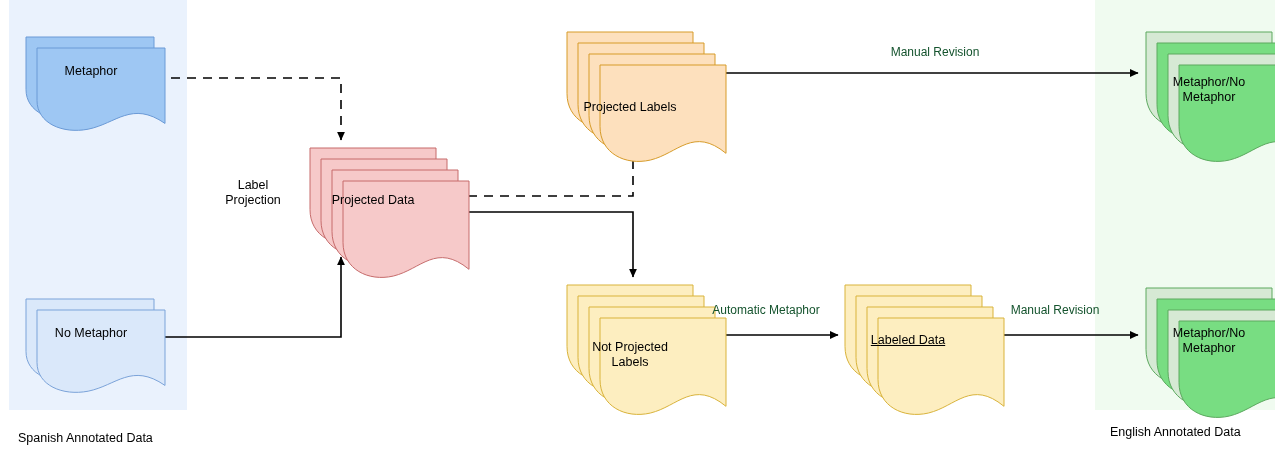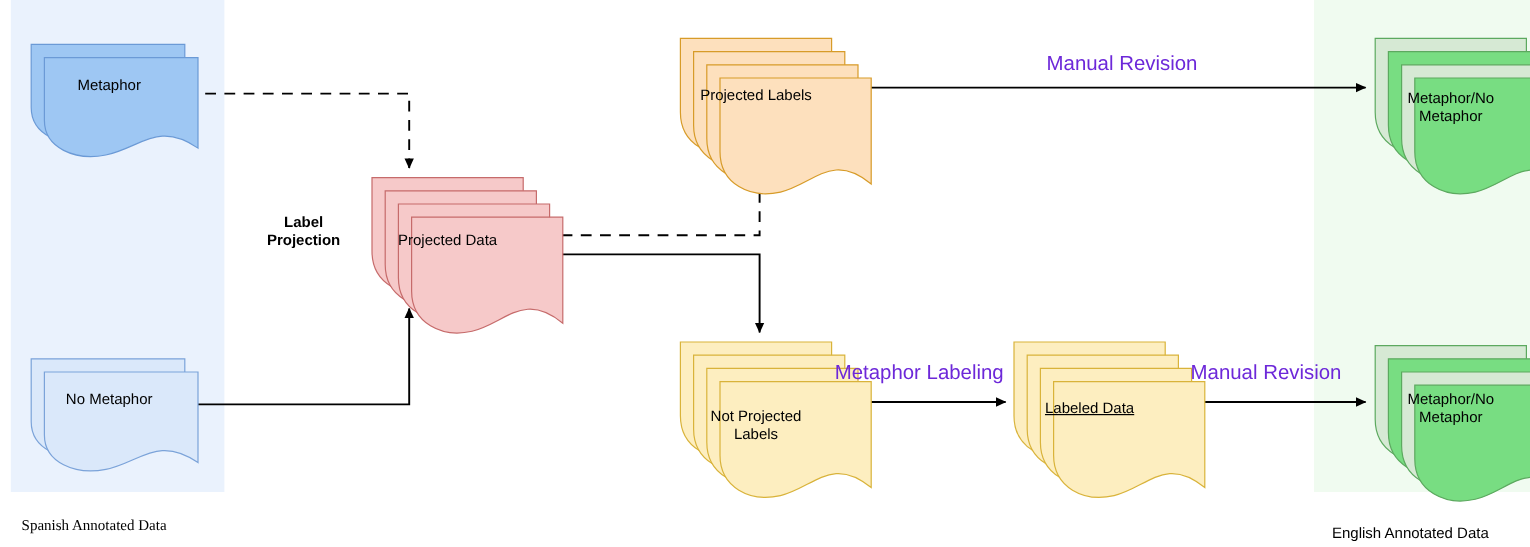--- a/index.html
+++ b/index.html
@@ -32,23 +32,23 @@
     color: #000000;
     font-family: "Liberation Sans", sans-serif;
     font-size: 12.5px;
     line-height: 15px;
     pointer-events: none;
     white-space: pre-line;
   }
   .edge-label {
     position: absolute;
     text-align: center;
-    color: #6d28d9;
+    color: #14532d;
     font-family: "Liberation Sans", sans-serif;
-    font-size: 17px;
+    font-size: 12px;
     line-height: 15px;
     white-space: pre-line;
   }
   .panel-caption {
     position: absolute;
     color: #000000;
     font-family: "Liberation Sans", sans-serif;
     font-size: 12.5px;
     line-height: 15px;
     white-space: nowrap;
@@ -123,30 +123,30 @@
         <path d="M 1157 299 L 1283 299 L 1283 387.32 C 1250.24 360.44, 1235.12 387.32, 1207.4 394.03999999999996 C 1182.2 399.79999999999995, 1157 387.32, 1157 360.44 Z" fill="#78dd82" stroke="#5ca95f" stroke-width="1"></path>
         <path d="M 1168 310 L 1294 310 L 1294 398.32 C 1261.24 371.44, 1246.12 398.32, 1218.4 405.03999999999996 C 1193.2 410.79999999999995, 1168 398.32, 1168 371.44 Z" fill="#d6e9d4" stroke="#5ca95f" stroke-width="1"></path>
         <path d="M 1179 321 L 1305 321 L 1305 409.32 C 1272.24 382.44, 1257.12 409.32, 1229.4 416.03999999999996 C 1204.2 421.79999999999995, 1179 409.32, 1179 382.44 Z" fill="#78dd82" stroke="#5ca95f" stroke-width="1"></path>
       </g>
     </svg>
 
   <div id="text-layer">
       <div class="node-label" style="left: 33px; top: 64px; width: 116px;">Metaphor</div>
       <div class="node-label" style="left: 33px; top: 326px; width: 116px;">No Metaphor</div>
       <div class="node-label" style="left: 313px; top: 193px; width: 120px;">Projected Data</div>
-      <div class="node-label" style="left: 570px; top: 72px; width: 120px;">Projected Labels</div>
+      <div class="node-label" style="left: 570px; top: 100px; width: 120px;">Projected Labels</div>
       <div class="node-label" style="left: 570px; top: 340px; width: 120px;">Not Projected
 Labels</div>
       <div class="node-label" style="left: 848px; top: 333px; width: 120px; text-decoration: underline;">Labeled Data</div>
       <div class="node-label" style="left: 1149px; top: 75px; width: 120px;">Metaphor/No
 Metaphor</div>
       <div class="node-label" style="left: 1149px; top: 326px; width: 120px;">Metaphor/No
 Metaphor</div>
       <div class="edge-label" style="left: 845px; top: 45px; width: 180px;">Manual Revision</div>
-      <div class="edge-label" style="left: 690px; top: 303px; width: 152px;">Metaphor Labeling</div>
+      <div class="edge-label" style="left: 690px; top: 303px; width: 152px;">Automatic Metaphor</div>
       <div class="edge-label" style="left: 965px; top: 303px; width: 180px;">Manual Revision</div>
-      <div class="node-label" style="left: 198px; top: 178px; width: 110px; font-weight: bold;">Label
+      <div class="node-label" style="left: 198px; top: 178px; width: 110px;">Label
 Projection</div>
-      <div class="panel-caption" style="left: 18px; top: 431px; font-family: Liberation Serif, serif;">Spanish Annotated Data</div>
-      <div class="panel-caption" style="left: 1110px; top: 437px;">English Annotated Data</div>
+      <div class="panel-caption" style="left: 18px; top: 431px;">Spanish Annotated Data</div>
+      <div class="panel-caption" style="left: 1110px; top: 425px;">English Annotated Data</div>
     </div>
 
 </div>
 
 </body></html>

